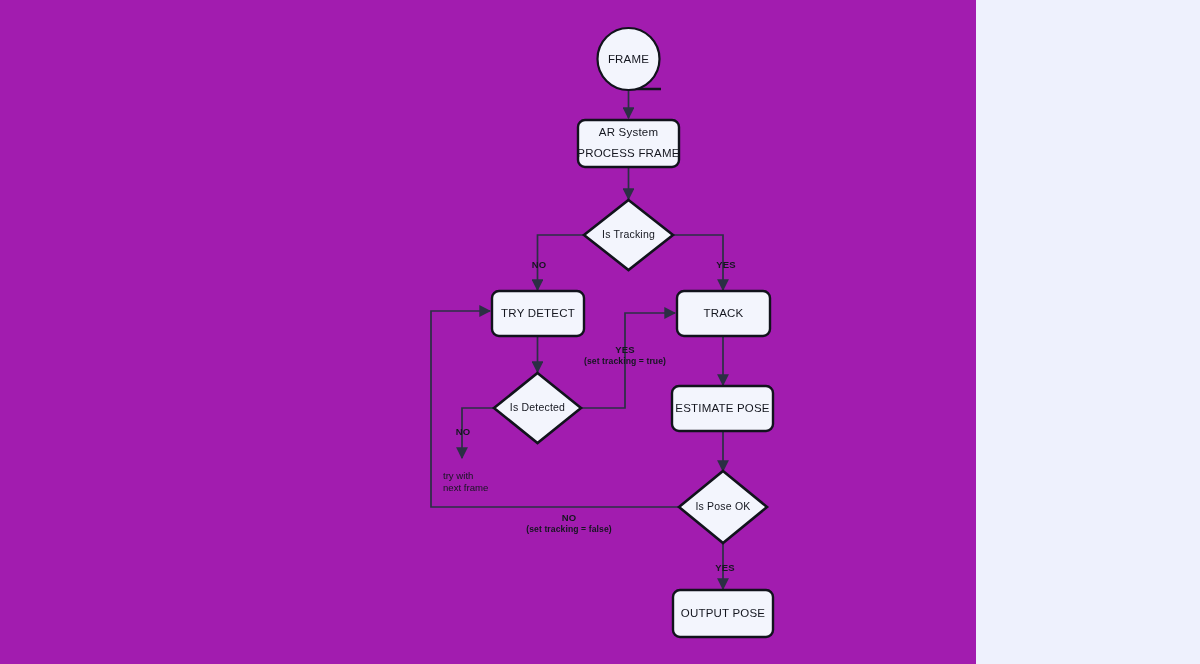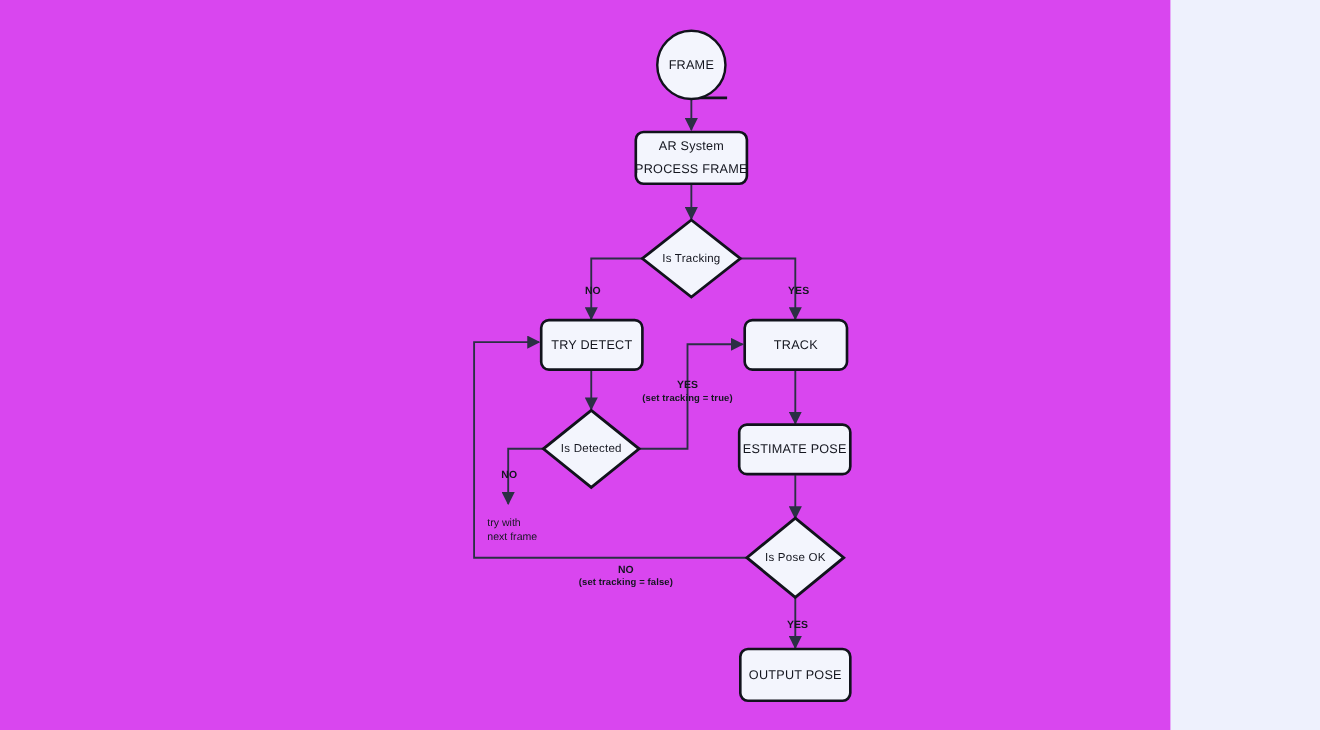--- a/index.html
+++ b/index.html
@@ -6,23 +6,23 @@
   html, body {
     margin: 0;
     padding: 0;
     background: #eef1fd;
   }
   body {
     font-family: "Liberation Sans", sans-serif;
   }
   #canvas {
     position: relative;
-    width: 1064px;
+    width: 976px;
     height: 664px;
-    background: #d946ef;
+    background: #a21caf;
     overflow: hidden;
   }
   #flow-svg {
     position: absolute;
     left: 0;
     top: 0;
     width: 1200px;
     height: 664px;
     display: block;
   }

